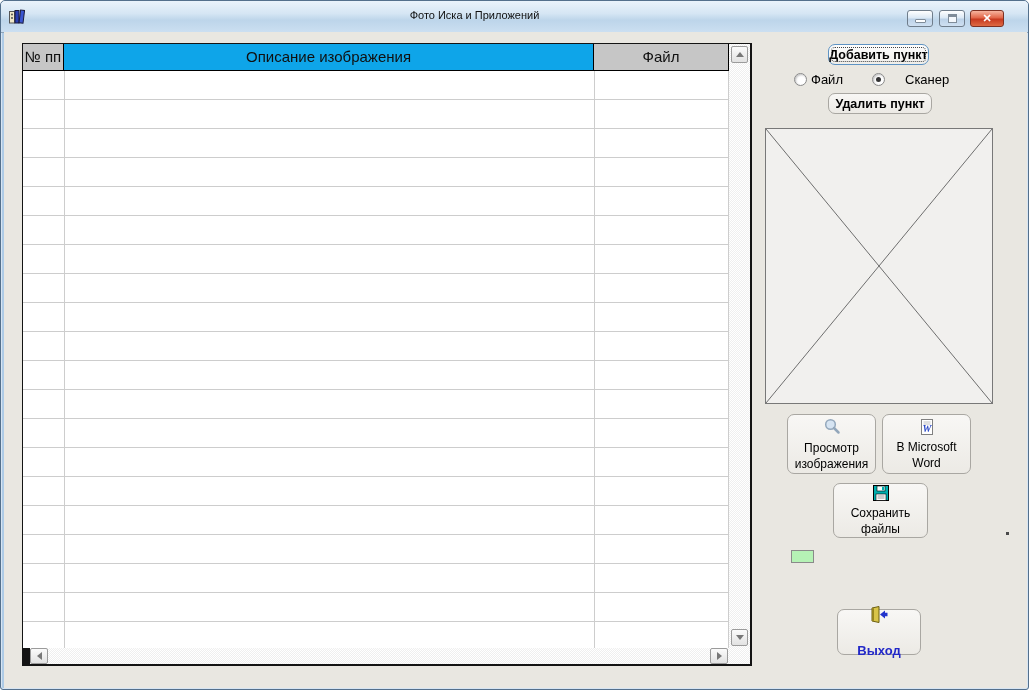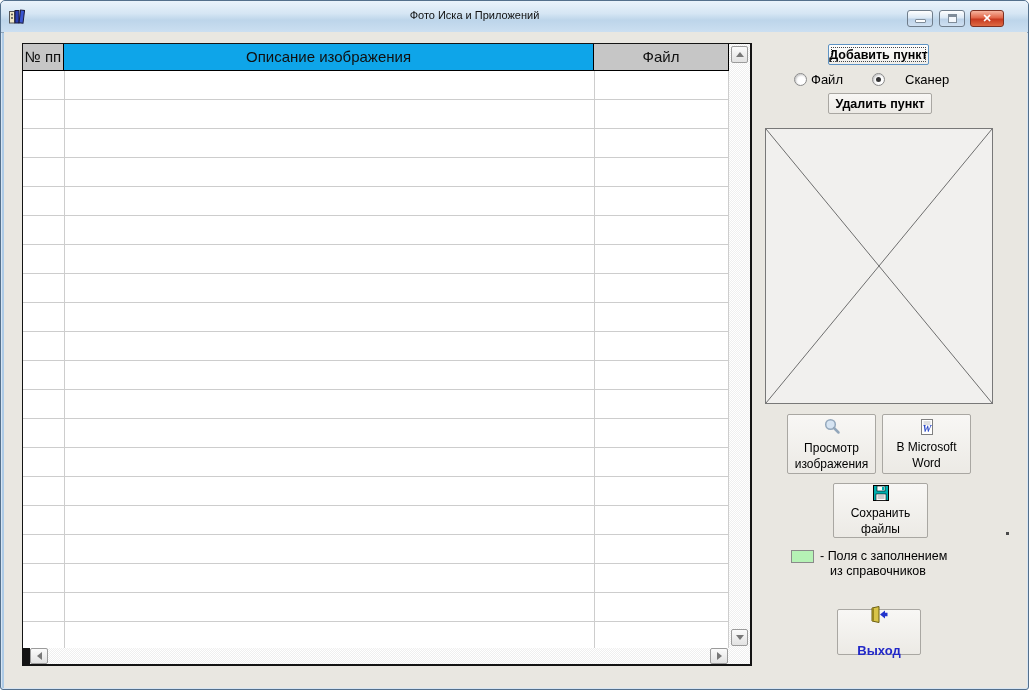--- a/index.html
+++ b/index.html
@@ -68,21 +68,21 @@
   .sbtn-up { top:2px; } .sbtn-down { top:585px; }
   .sbtn-left { left:7px; top:0; height:16px; } .sbtn-right { left:687px; top:0; height:16px; }
   .tri-up    { width:0; height:0; border-left:4px solid transparent; border-right:4px solid transparent; border-bottom:5px solid #777; }
   .tri-down  { width:0; height:0; border-left:4px solid transparent; border-right:4px solid transparent; border-top:5px solid #777; }
   .tri-left  { width:0; height:0; border-top:4px solid transparent; border-bottom:4px solid transparent; border-right:5px solid #777; }
   .tri-right { width:0; height:0; border-top:4px solid transparent; border-bottom:4px solid transparent; border-left:5px solid #777; }
   .corner-block { position:absolute; left:0; top:0; width:7px; height:16px; background:#141414; }
   
   .btn {
     position:absolute; box-sizing:border-box; cursor:default;
-    background:linear-gradient(#F8F7F5,#ECEAE5); border:1px solid #A9A7A2; border-radius:2px;
+    background:linear-gradient(#F8F7F5,#ECEAE5); border:1px solid #A9A7A2; border-radius:7px;
     font-size:12px; color:#000; text-align:center;
     display:flex; flex-direction:column; align-items:center; justify-content:center; line-height:14px;
   }
   .btn-add {
     left:827px; top:43px; width:101px; height:21px; font-weight:bold; font-size:12.5px;
     background:linear-gradient(#FDFDFD,#EFEEEA); border:1px solid #5E93C3;
     outline:1px dotted #444; outline-offset:-4px;
   }
   .btn-del { left:827px; top:92px; width:104px; height:21px; font-weight:bold; font-size:12.5px; }
   .radio-group { position:absolute; top:71px; height:15px; display:flex; align-items:center; gap:4px; font-size:13px; color:#000; }
@@ -216,24 +216,20 @@
         <rect x="3" y="9" width="10" height="6.3" fill="#FFFFFF" stroke="#000" stroke-width="0.6"></rect>
         <line x1="4.5" y1="11" x2="11.5" y2="11" stroke="#9A9A9A"></line>
         <line x1="4.5" y1="13" x2="11.5" y2="13" stroke="#9A9A9A"></line>
       </svg>
     </span>
     <span>Сохранить</span>
     <span>файлы</span>
   </div>
 
   <div class="legend-swatch"></div>
-  <div class="legend-text">
-    <div>-  Поля с заполнением</div>
-    <div class="l2">из справочников</div>
-  </div>
 
   <div class="tiny-dot"></div>
 
   <div class="btn btn-exit">
     <span>
       <svg width="20" height="17" viewBox="0 0 20 17">
         <polygon points="3,2 10,0.5 10,16.5 3,15" fill="#D8C449" stroke="#6B5E10" stroke-width="1"></polygon>
         <polygon points="3,2 5,2.3 5,14.7 3,15" fill="#97851E"></polygon>
         <polygon points="11,8.5 16,4.5 16,6.8 18.5,6.8 18.5,10.2 16,10.2 16,12.5" fill="#2233CC"></polygon>
       </svg>

